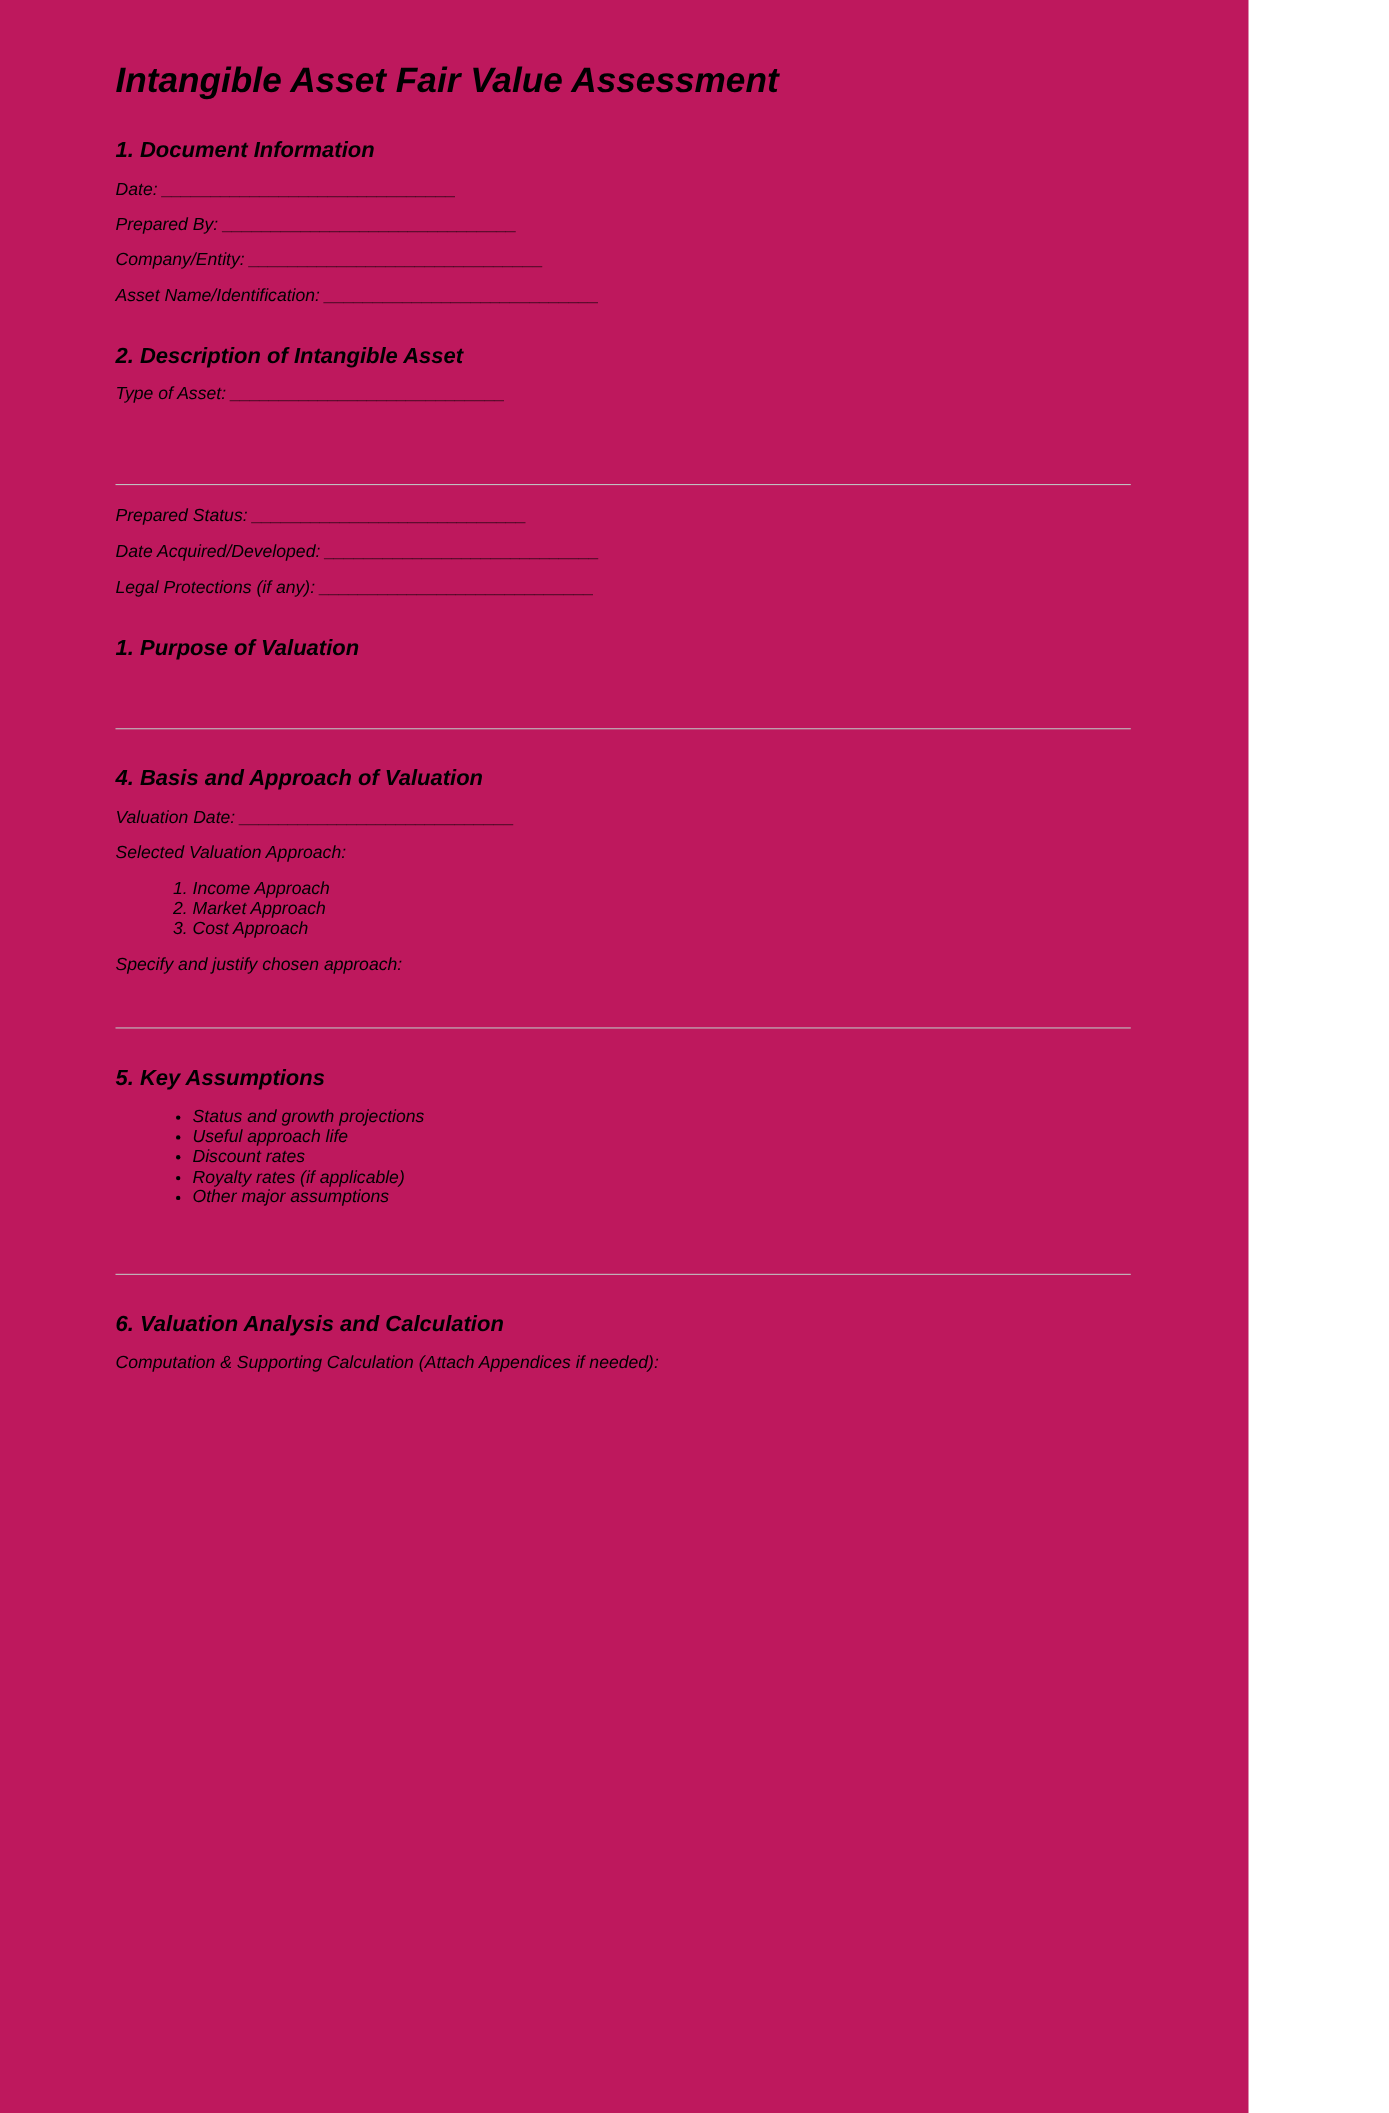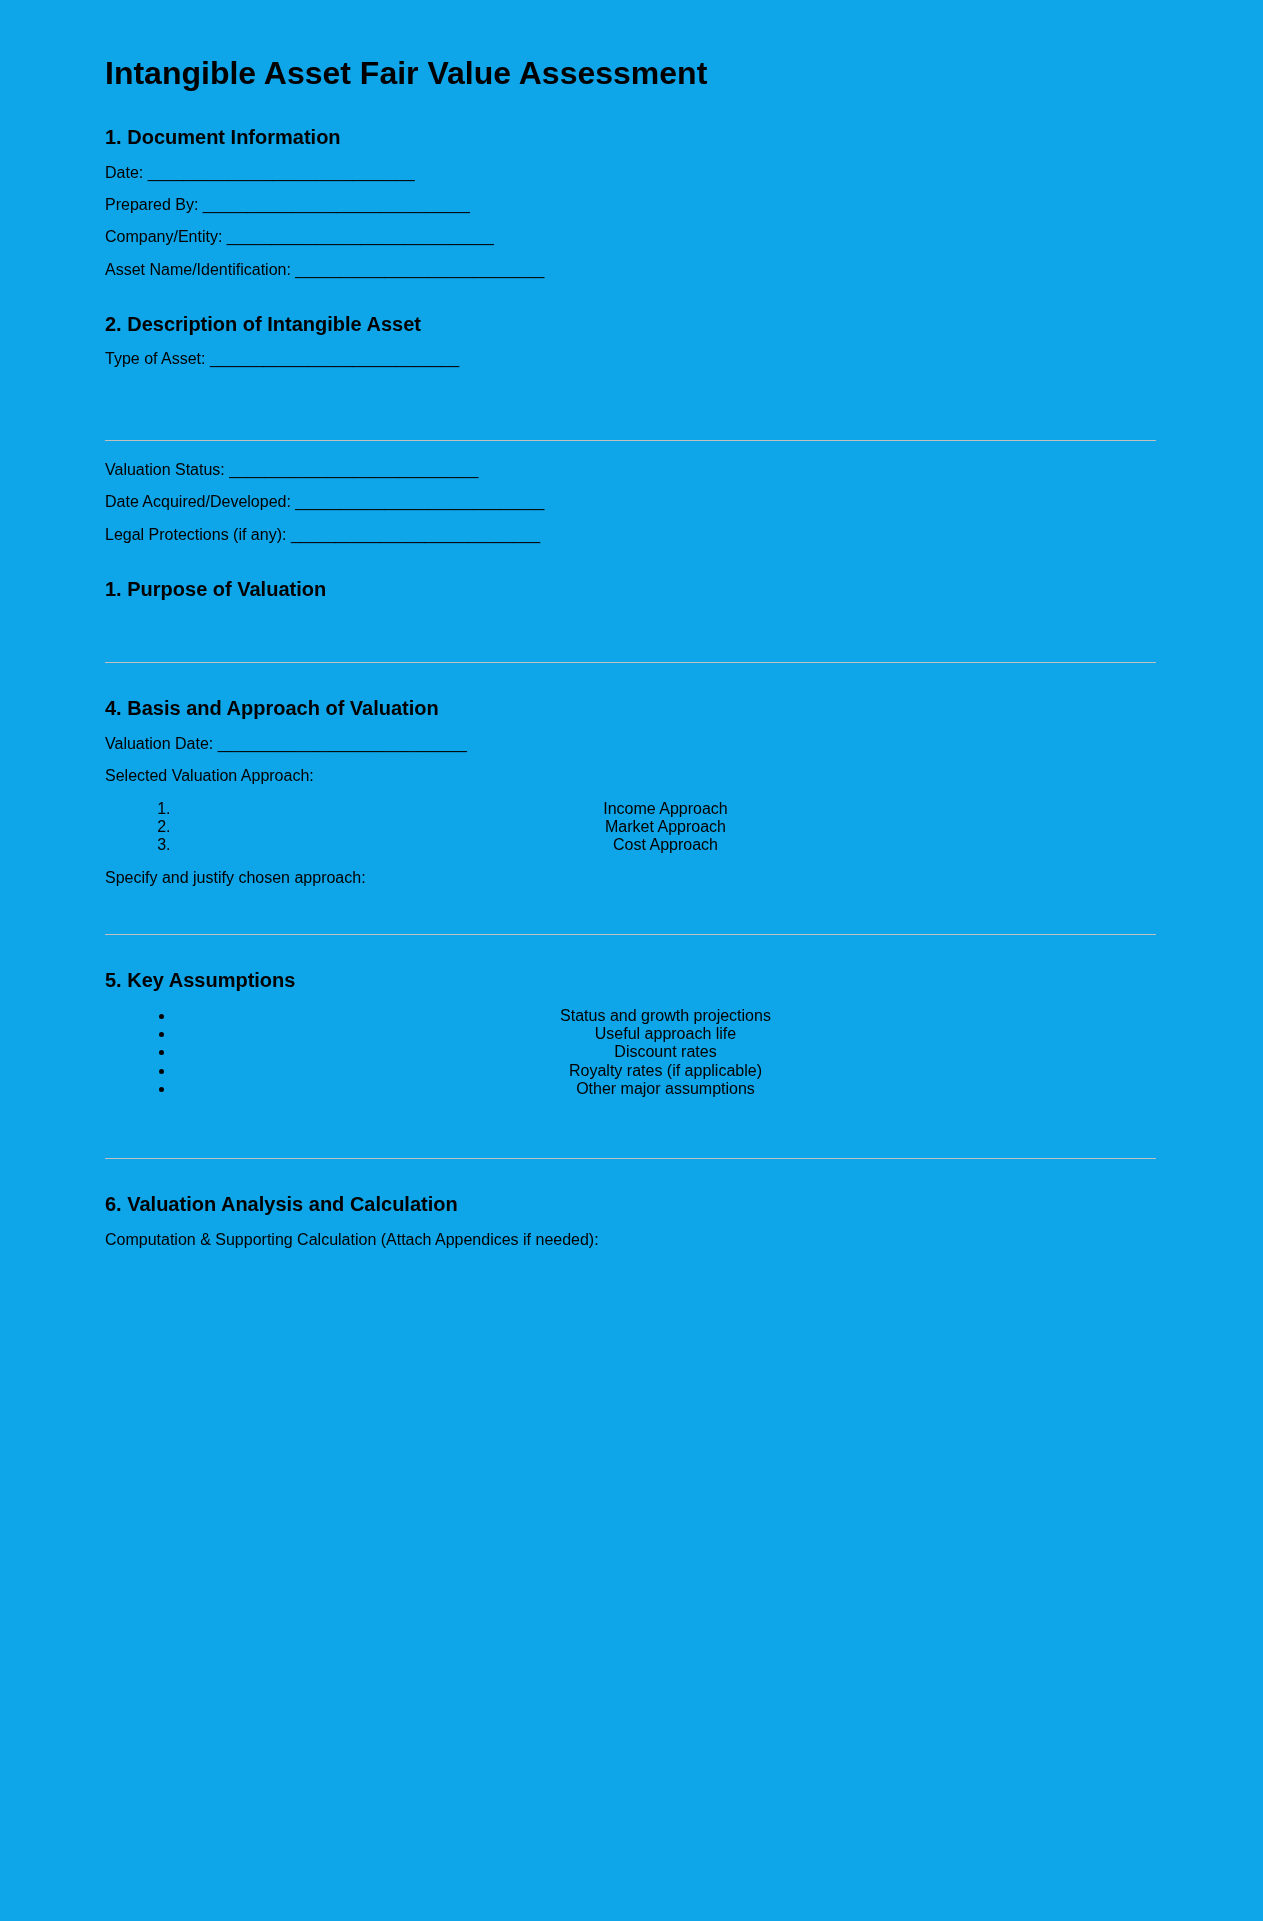--- a/index.html
+++ b/index.html
@@ -1,27 +1,28 @@
 <!DOCTYPE html>
 <html><head>
 <meta charset="utf-8">
 <style>
   html, body { margin: 0; padding: 0; background: #ffffff; }
   .page {
     position: relative;
-    width: 1263px;
+    width: 1135px;
     height: 1921px;
     box-sizing: border-box;
-    background: #0ea5e9;
+    background: #be185d;
     color: #000000;
     font-family: "Liberation Sans", sans-serif;
     font-size: 16px;
     line-height: 1.15;
     padding: 55px 107px 0 105px;
     overflow: hidden;
+    font-style: italic;
   }
   h1 {
     font-size: 32px;
     font-weight: bold;
     line-height: 1.16;
     margin: 0 0 16px 0;
   }
   h2 {
     font-size: 20px;
     font-weight: bold;
@@ -31,21 +32,20 @@
   p.field, p.plain {
     margin: 14px 0;
   }
   .blank { letter-spacing: 0; white-space: nowrap; }
   ol.approach-list, ul.assumption-list {
     margin: 14px 0;
     padding-left: 70px;
   }
   ol.approach-list li, ul.assumption-list li {
     line-height: 1.15;
-    text-align: center;
   }
   hr.rule {
     border: none;
     border-top: 1px solid #c0c0c0;
     margin: 8px 0 20px 0;
     height: 0;
   }
   .answer-space-1 { height: 49px; }
   .answer-space-2 { height: 43px; }
   .answer-space-3 { height: 25px; }
@@ -77,21 +77,21 @@
   </p>
 
   <h2>2. Description of Intangible Asset</h2>
   <p class="field">
     <span>Type of Asset:</span>
     <span class="blank">____________________________</span>
   </p>
   <div class="answer-space-1"></div>
   <hr class="rule">
   <p class="field">
-    <span>Valuation Status:</span>
+    <span>Prepared Status:</span>
     <span class="blank">____________________________</span>
   </p>
   <p class="field">
     <span>Date Acquired/Developed:</span>
     <span class="blank">____________________________</span>
   </p>
   <p class="field">
     <span>Legal Protections (if any):</span>
     <span class="blank">____________________________</span>
   </p>

